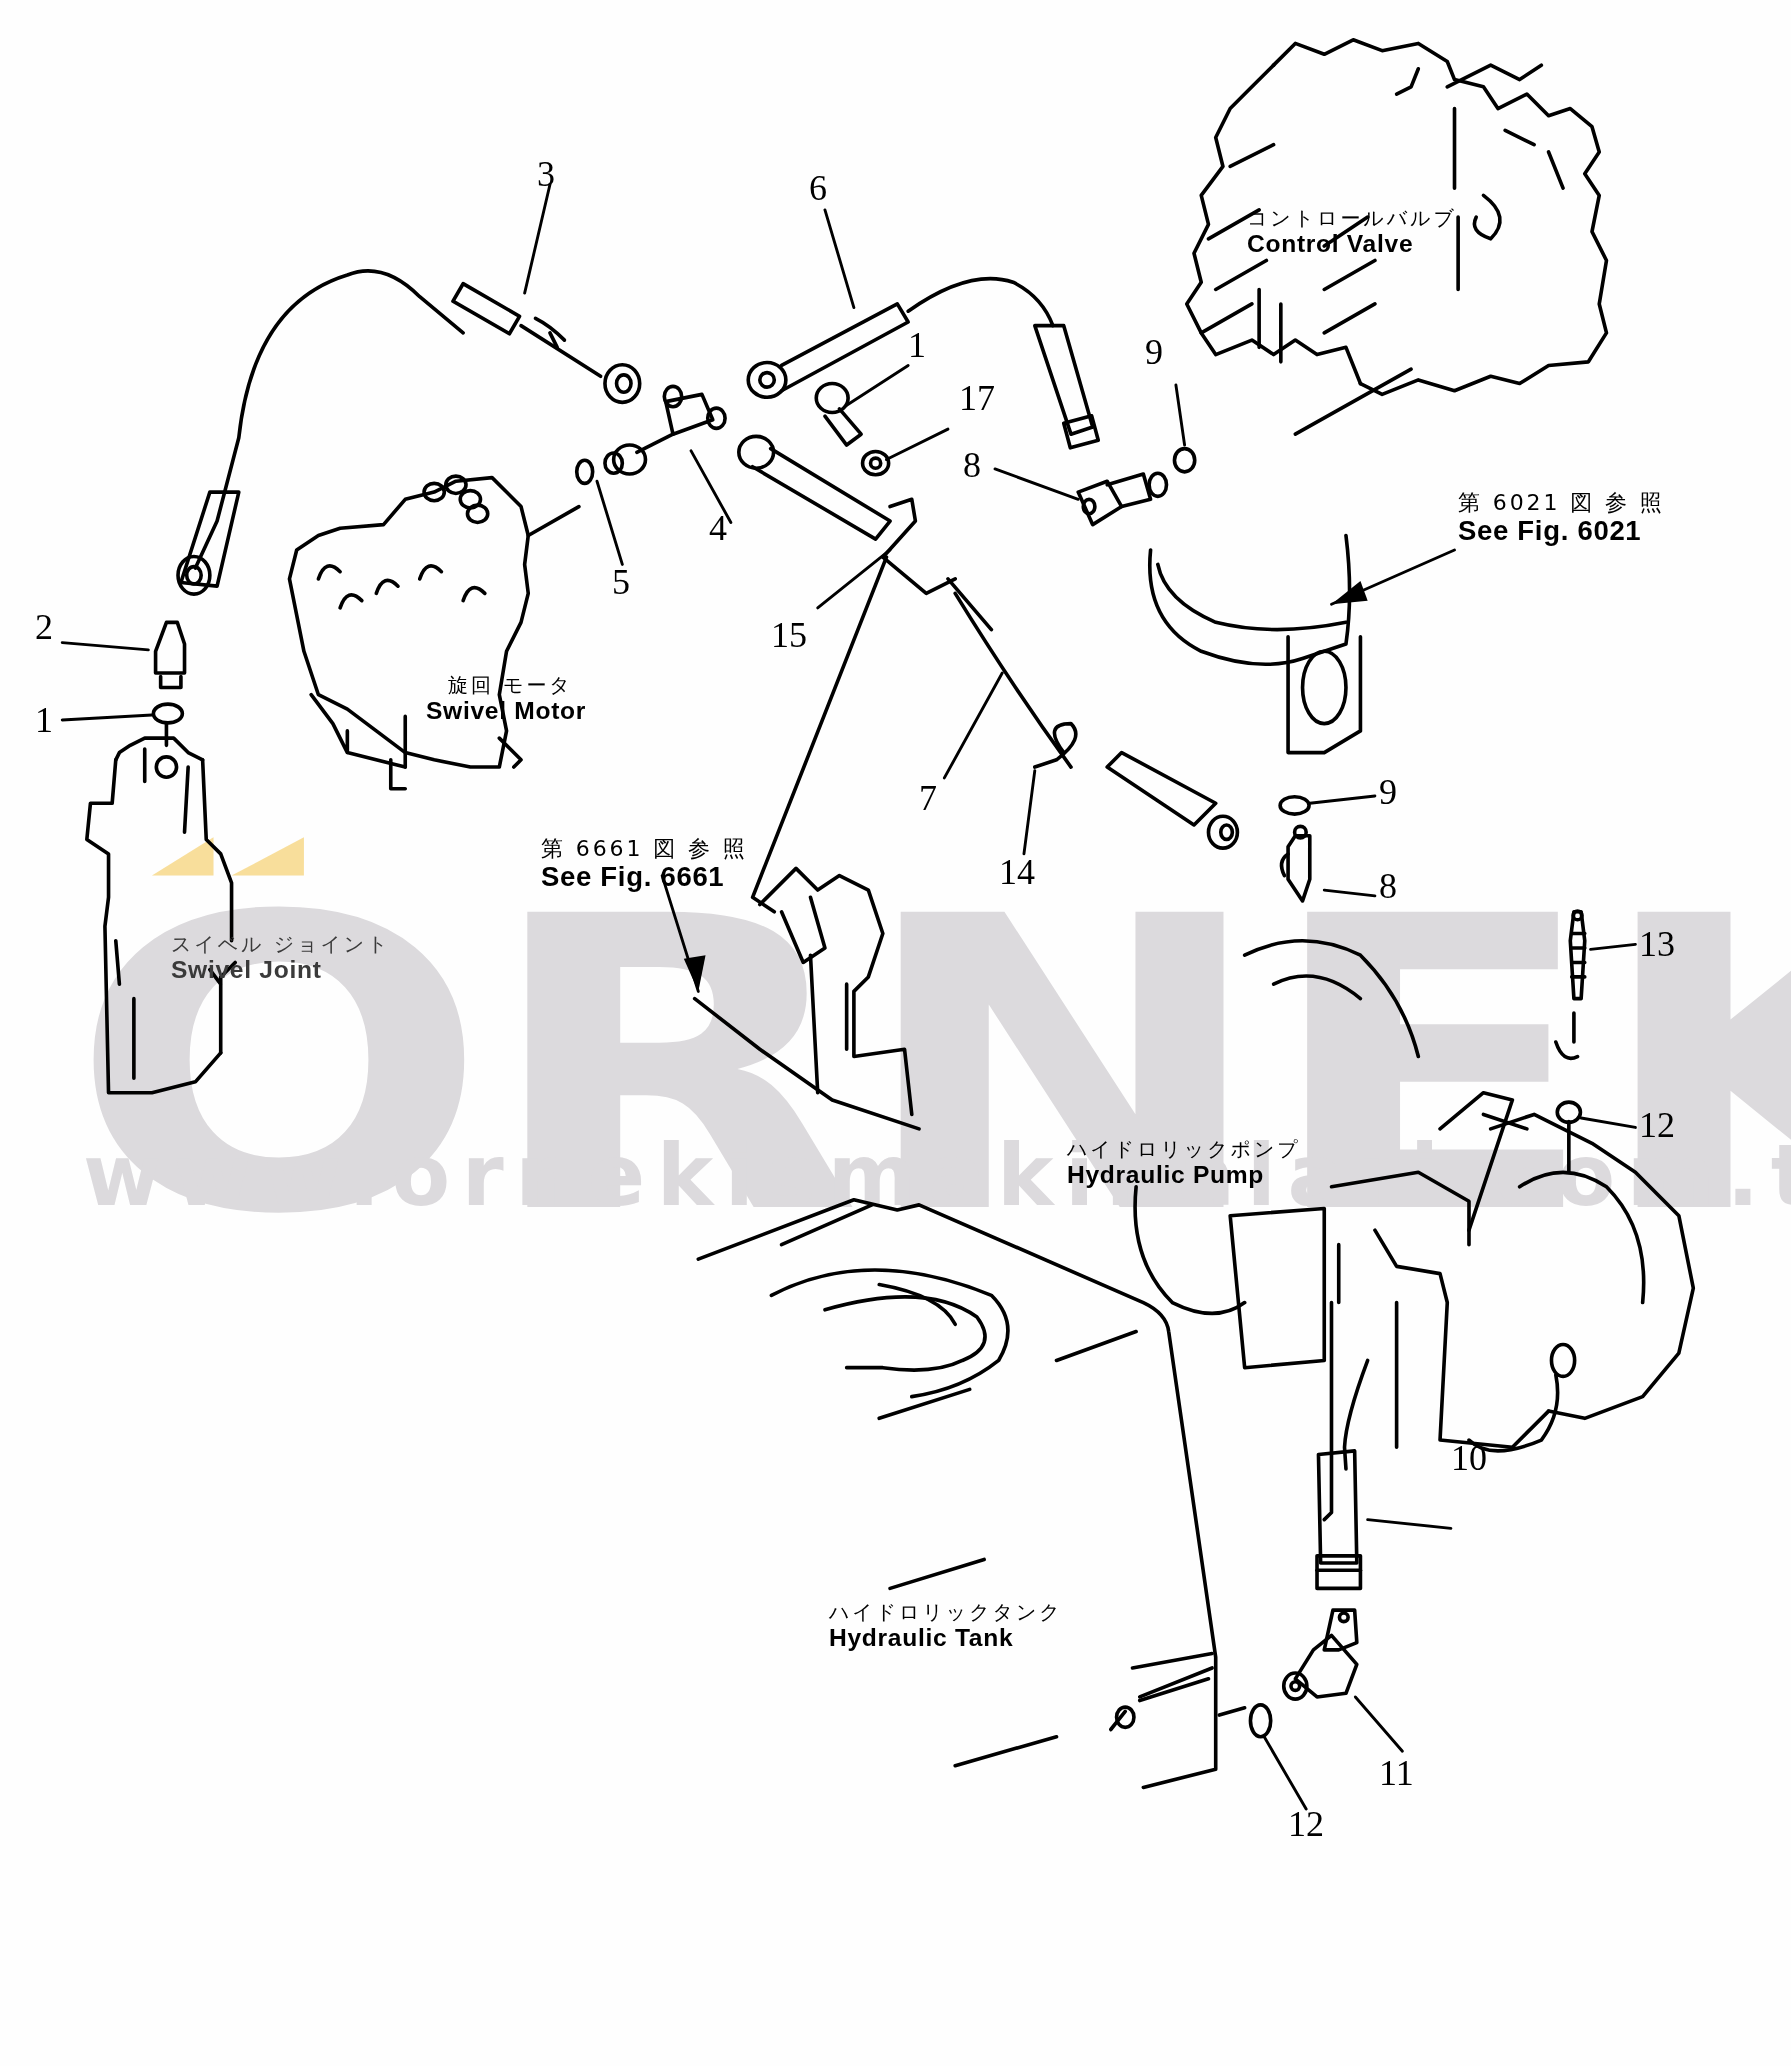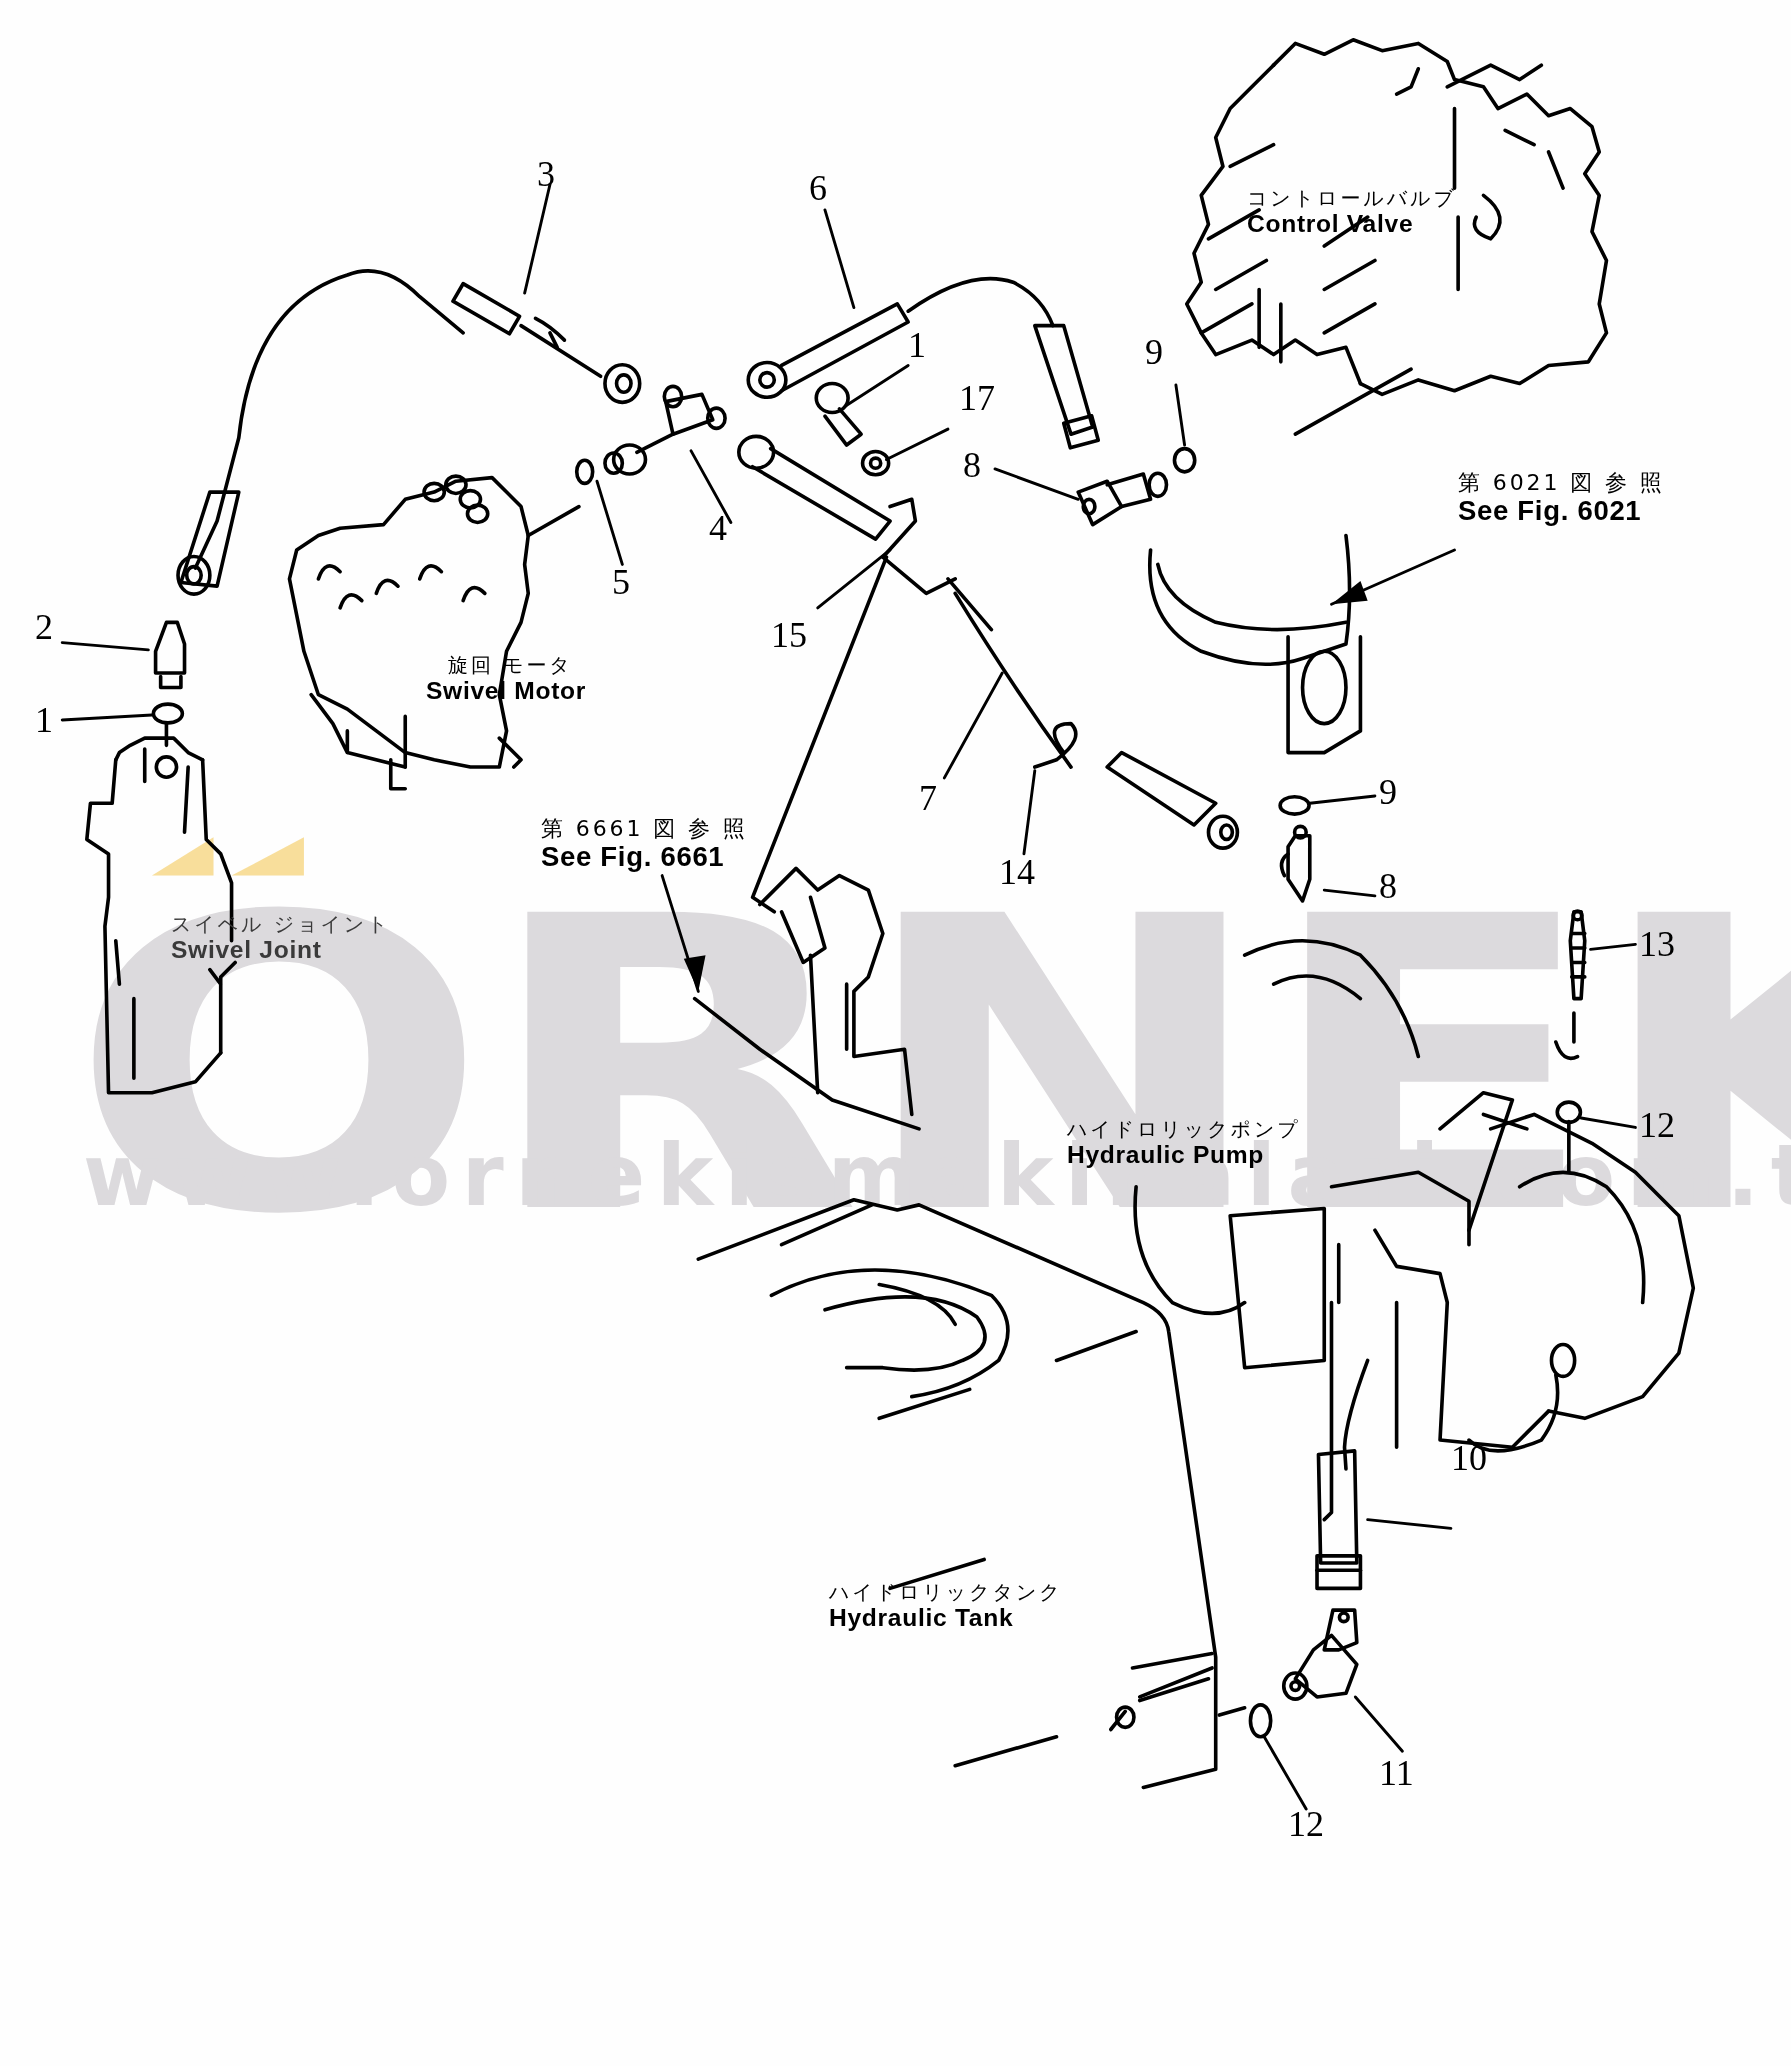--- a/index.html
+++ b/index.html
@@ -4,21 +4,21 @@
 <style>
   html,body{margin:0;padding:0;background:#fefefe;}
   #canvas{position:relative;width:1791px;height:2066px;overflow:hidden;background:#fefefe;
     font-family:"Liberation Sans","DejaVu Sans",sans-serif;color:#000;}
   svg.layer{position:absolute;left:0;top:0;}
   .wm-big{position:absolute;left:69px;top:865px;font-family:"DejaVu Sans",sans-serif;font-weight:bold;
     font-size:405px;line-height:1;color:#dcdadd;letter-spacing:-5.8px;transform:scaleX(1.22);transform-origin:left top;white-space:nowrap;}
   .wm-url{position:absolute;left:83px;top:1133px;font-family:"DejaVu Sans",sans-serif;font-weight:bold;
     font-size:85px;line-height:1;color:#dcdadd;letter-spacing:11.6px;white-space:nowrap;}
   .callout{position:absolute;font-family:"Liberation Serif","DejaVu Serif",serif;font-size:36px;line-height:1;color:#000;}
-  .label{position:absolute;text-align:left;line-height:1.15;color:#000;white-space:nowrap;}
+  .label{position:absolute;text-align:left;line-height:1.15;color:#000;white-space:nowrap;margin-top:20px;}
   .label .jp{display:block;font-family:"DejaVu Sans",sans-serif;font-size:20px;letter-spacing:2.9px;}
   .label .en{display:block;font-family:"Liberation Sans","DejaVu Sans",sans-serif;font-weight:bold;font-size:24.6px;letter-spacing:0.7px;}
   .label.ref .jp{font-size:22px;font-weight:normal;}
   .label.ref .en{font-size:27.5px;font-weight:bold;}
   .label.faded{color:#3a3a3a;}
 </style>
 </head>
 <body>
 
 <div id="canvas">

